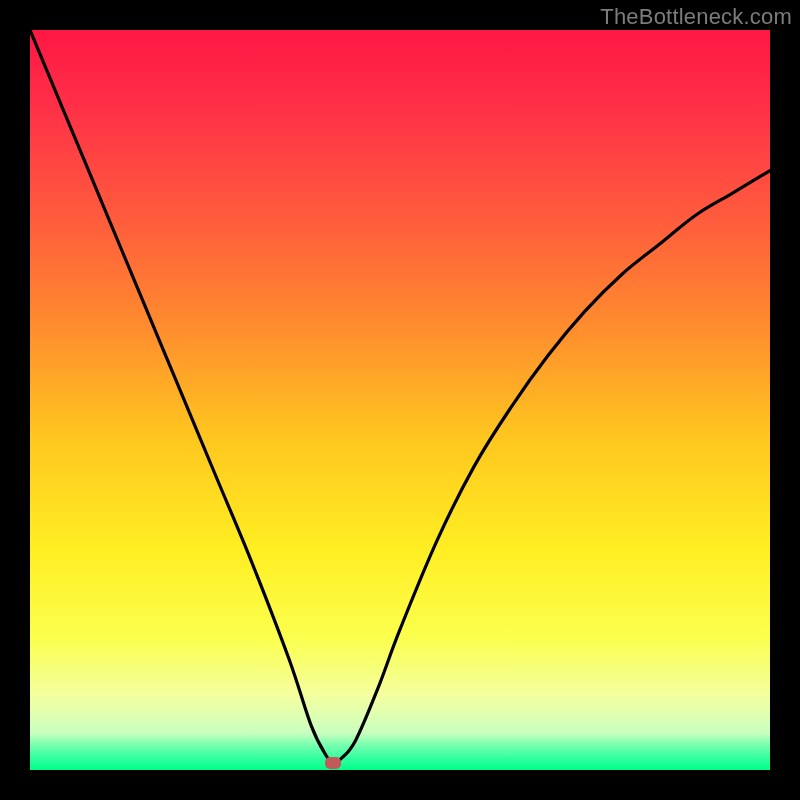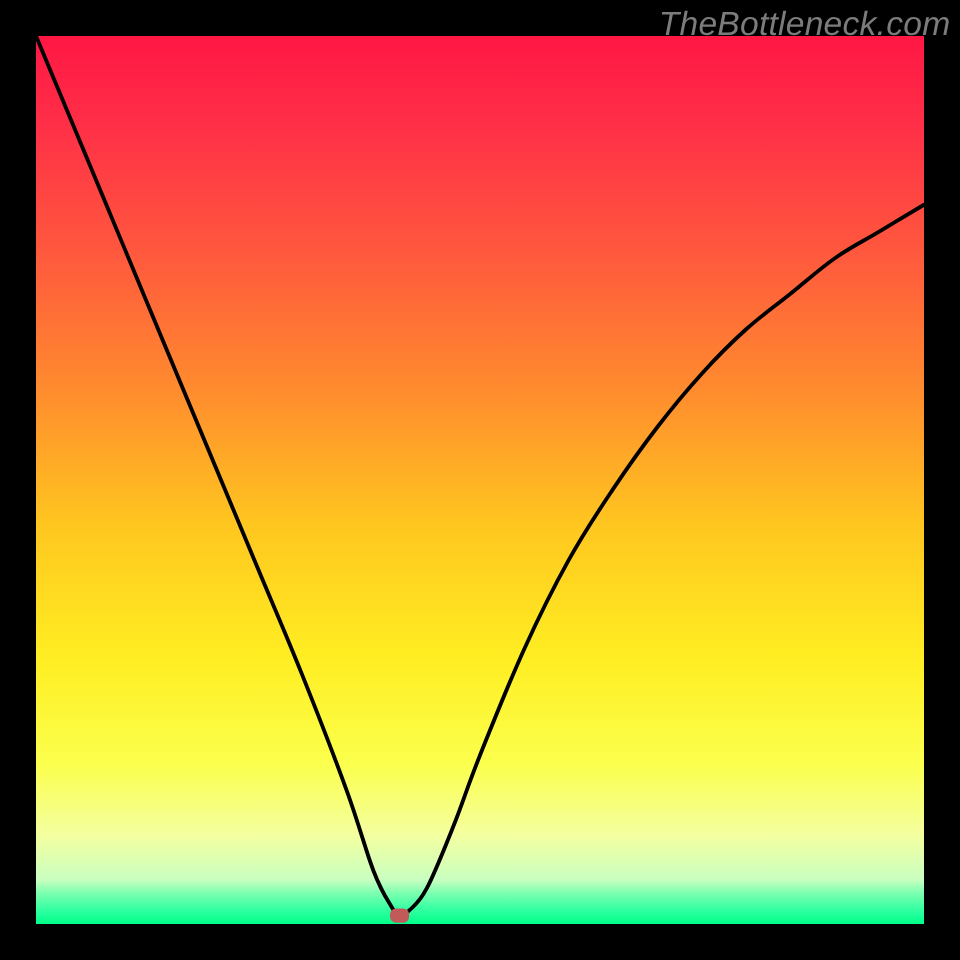--- a/index.html
+++ b/index.html
@@ -46,25 +46,24 @@
     width: 16px;
     height: 12px;
     border-radius: 5px;
     transform: translate(-50%, -50%);
   }
   .watermark {
     position: absolute;
     top: 4px;
     right: 8px;
     color: #7c7c7c;
-    font-size: 28px;
+    font-size: 22px;
     font-weight: 500;
     letter-spacing: 0.2px;
     user-select: none;
-    font-style: italic;
   }
 </style>
 </head>
 <body>
 
 <div class="frame">
 
   <div class="plot-area">
     <svg class="gradient" viewBox="0 0 740 740" preserveAspectRatio="none">
       <defs>

